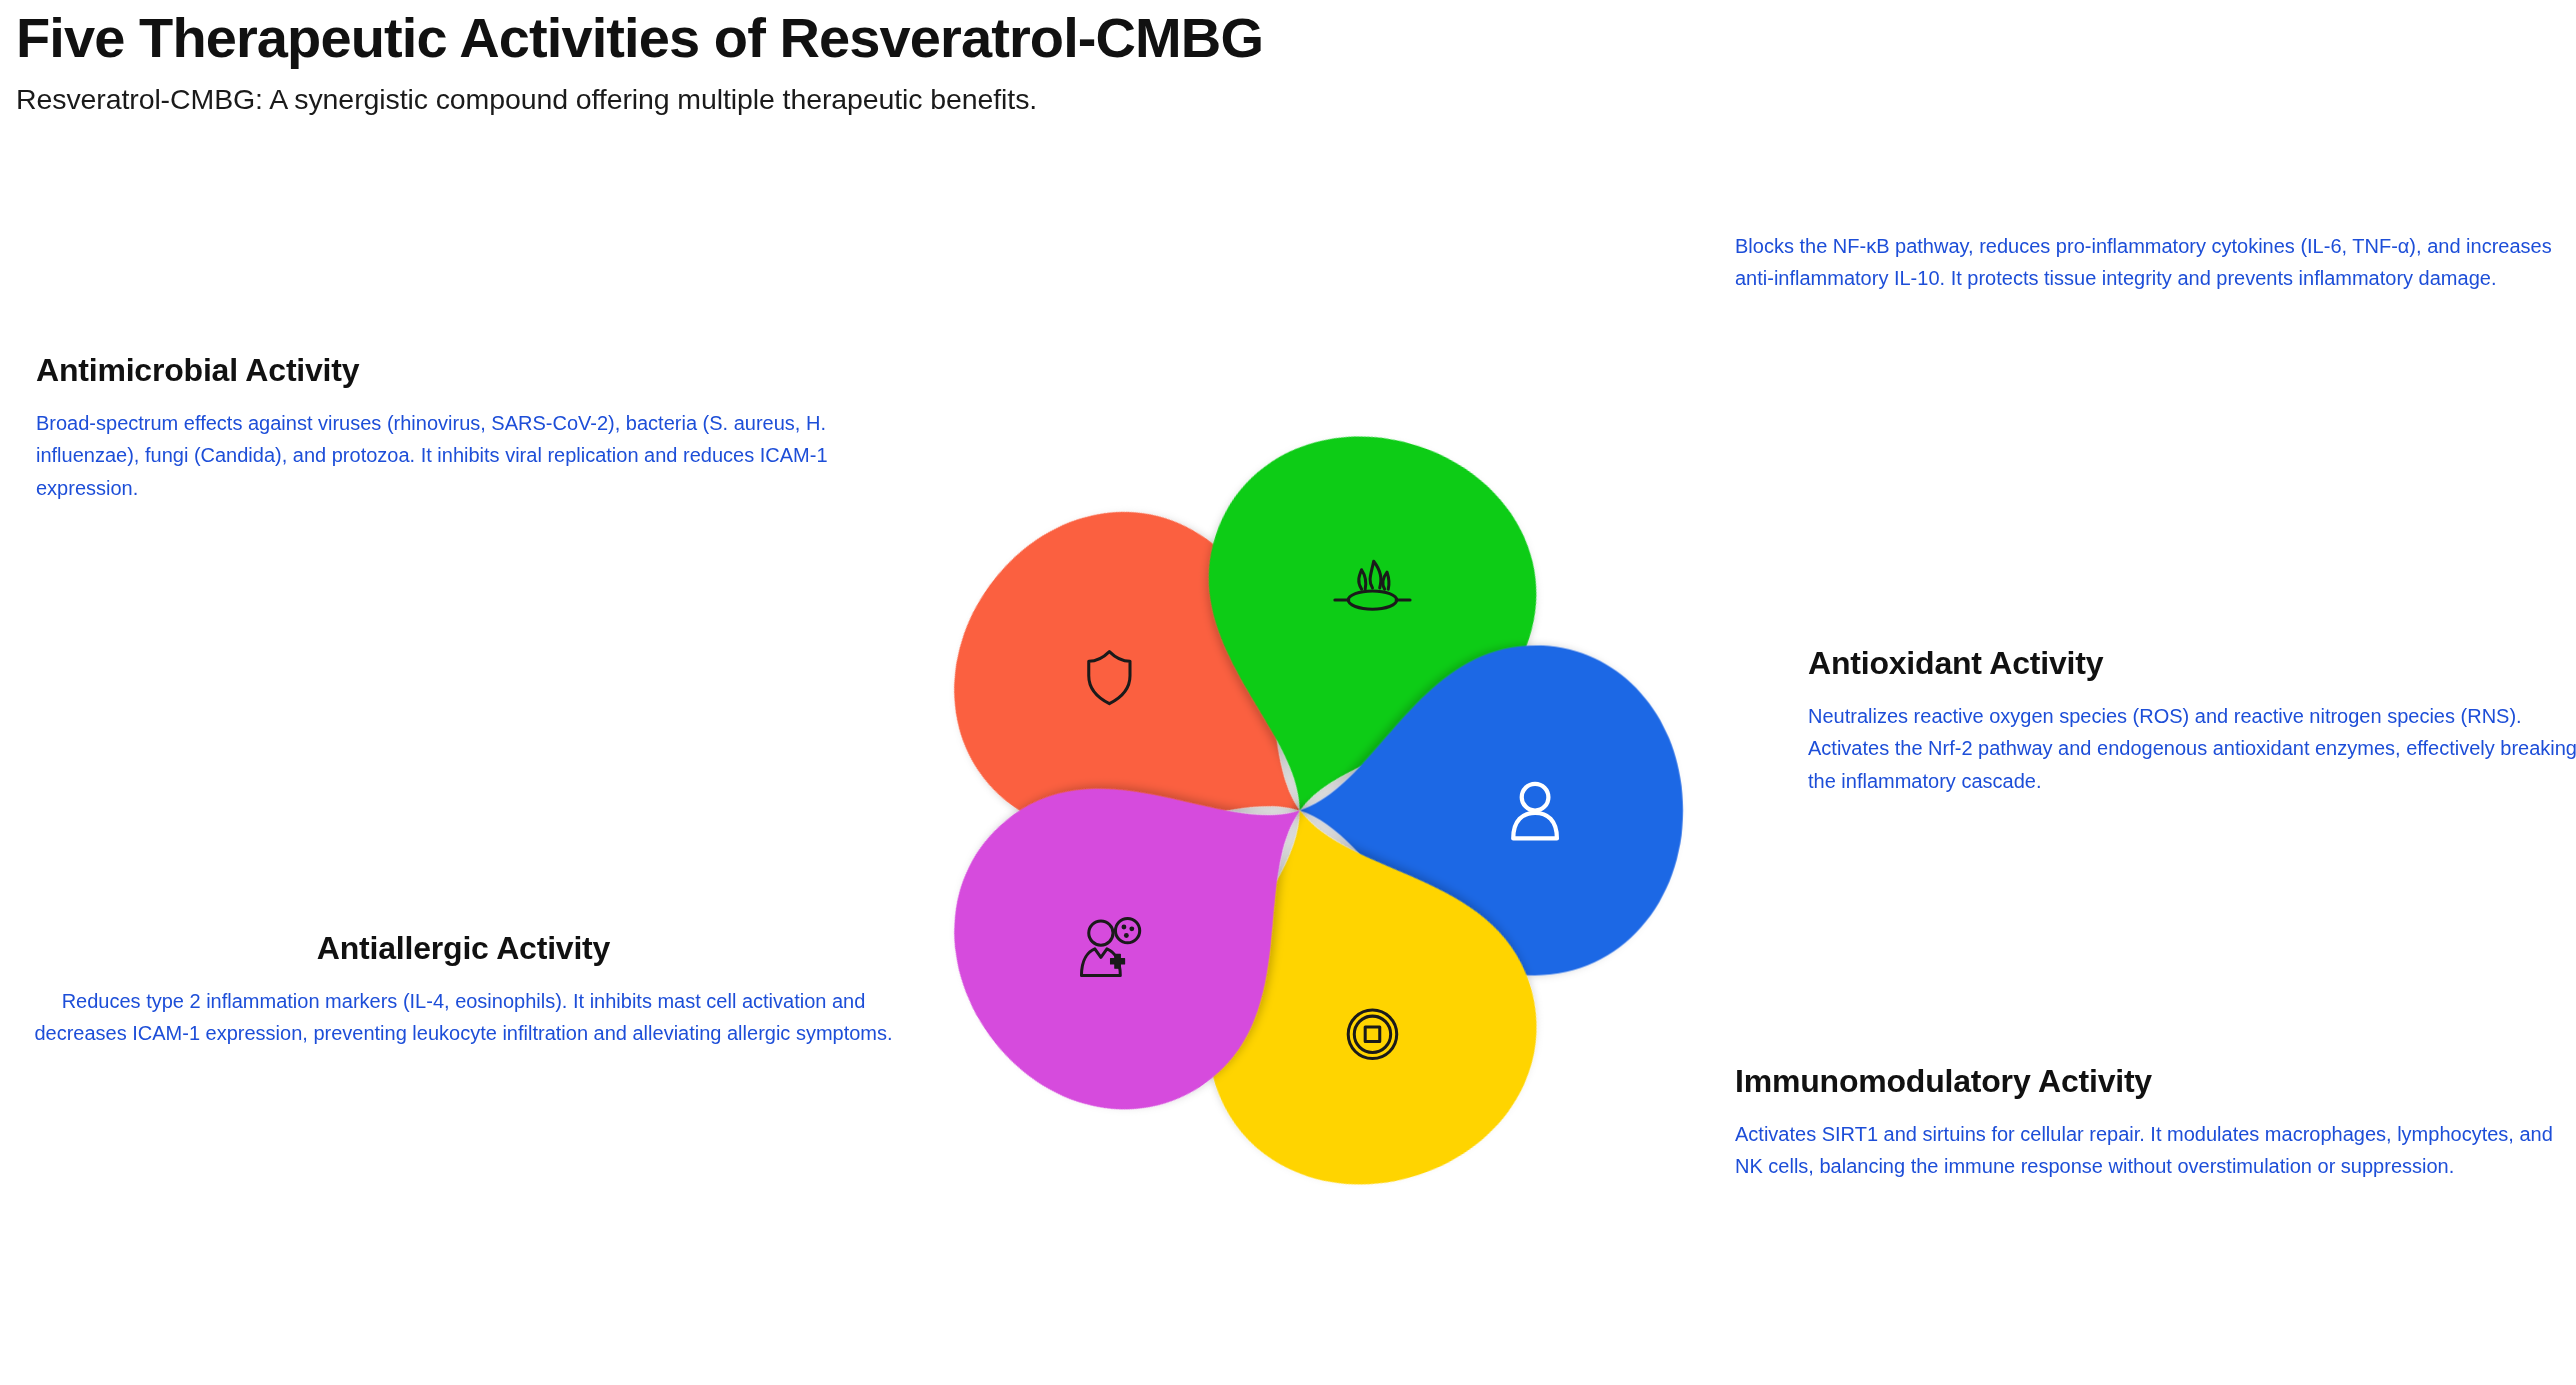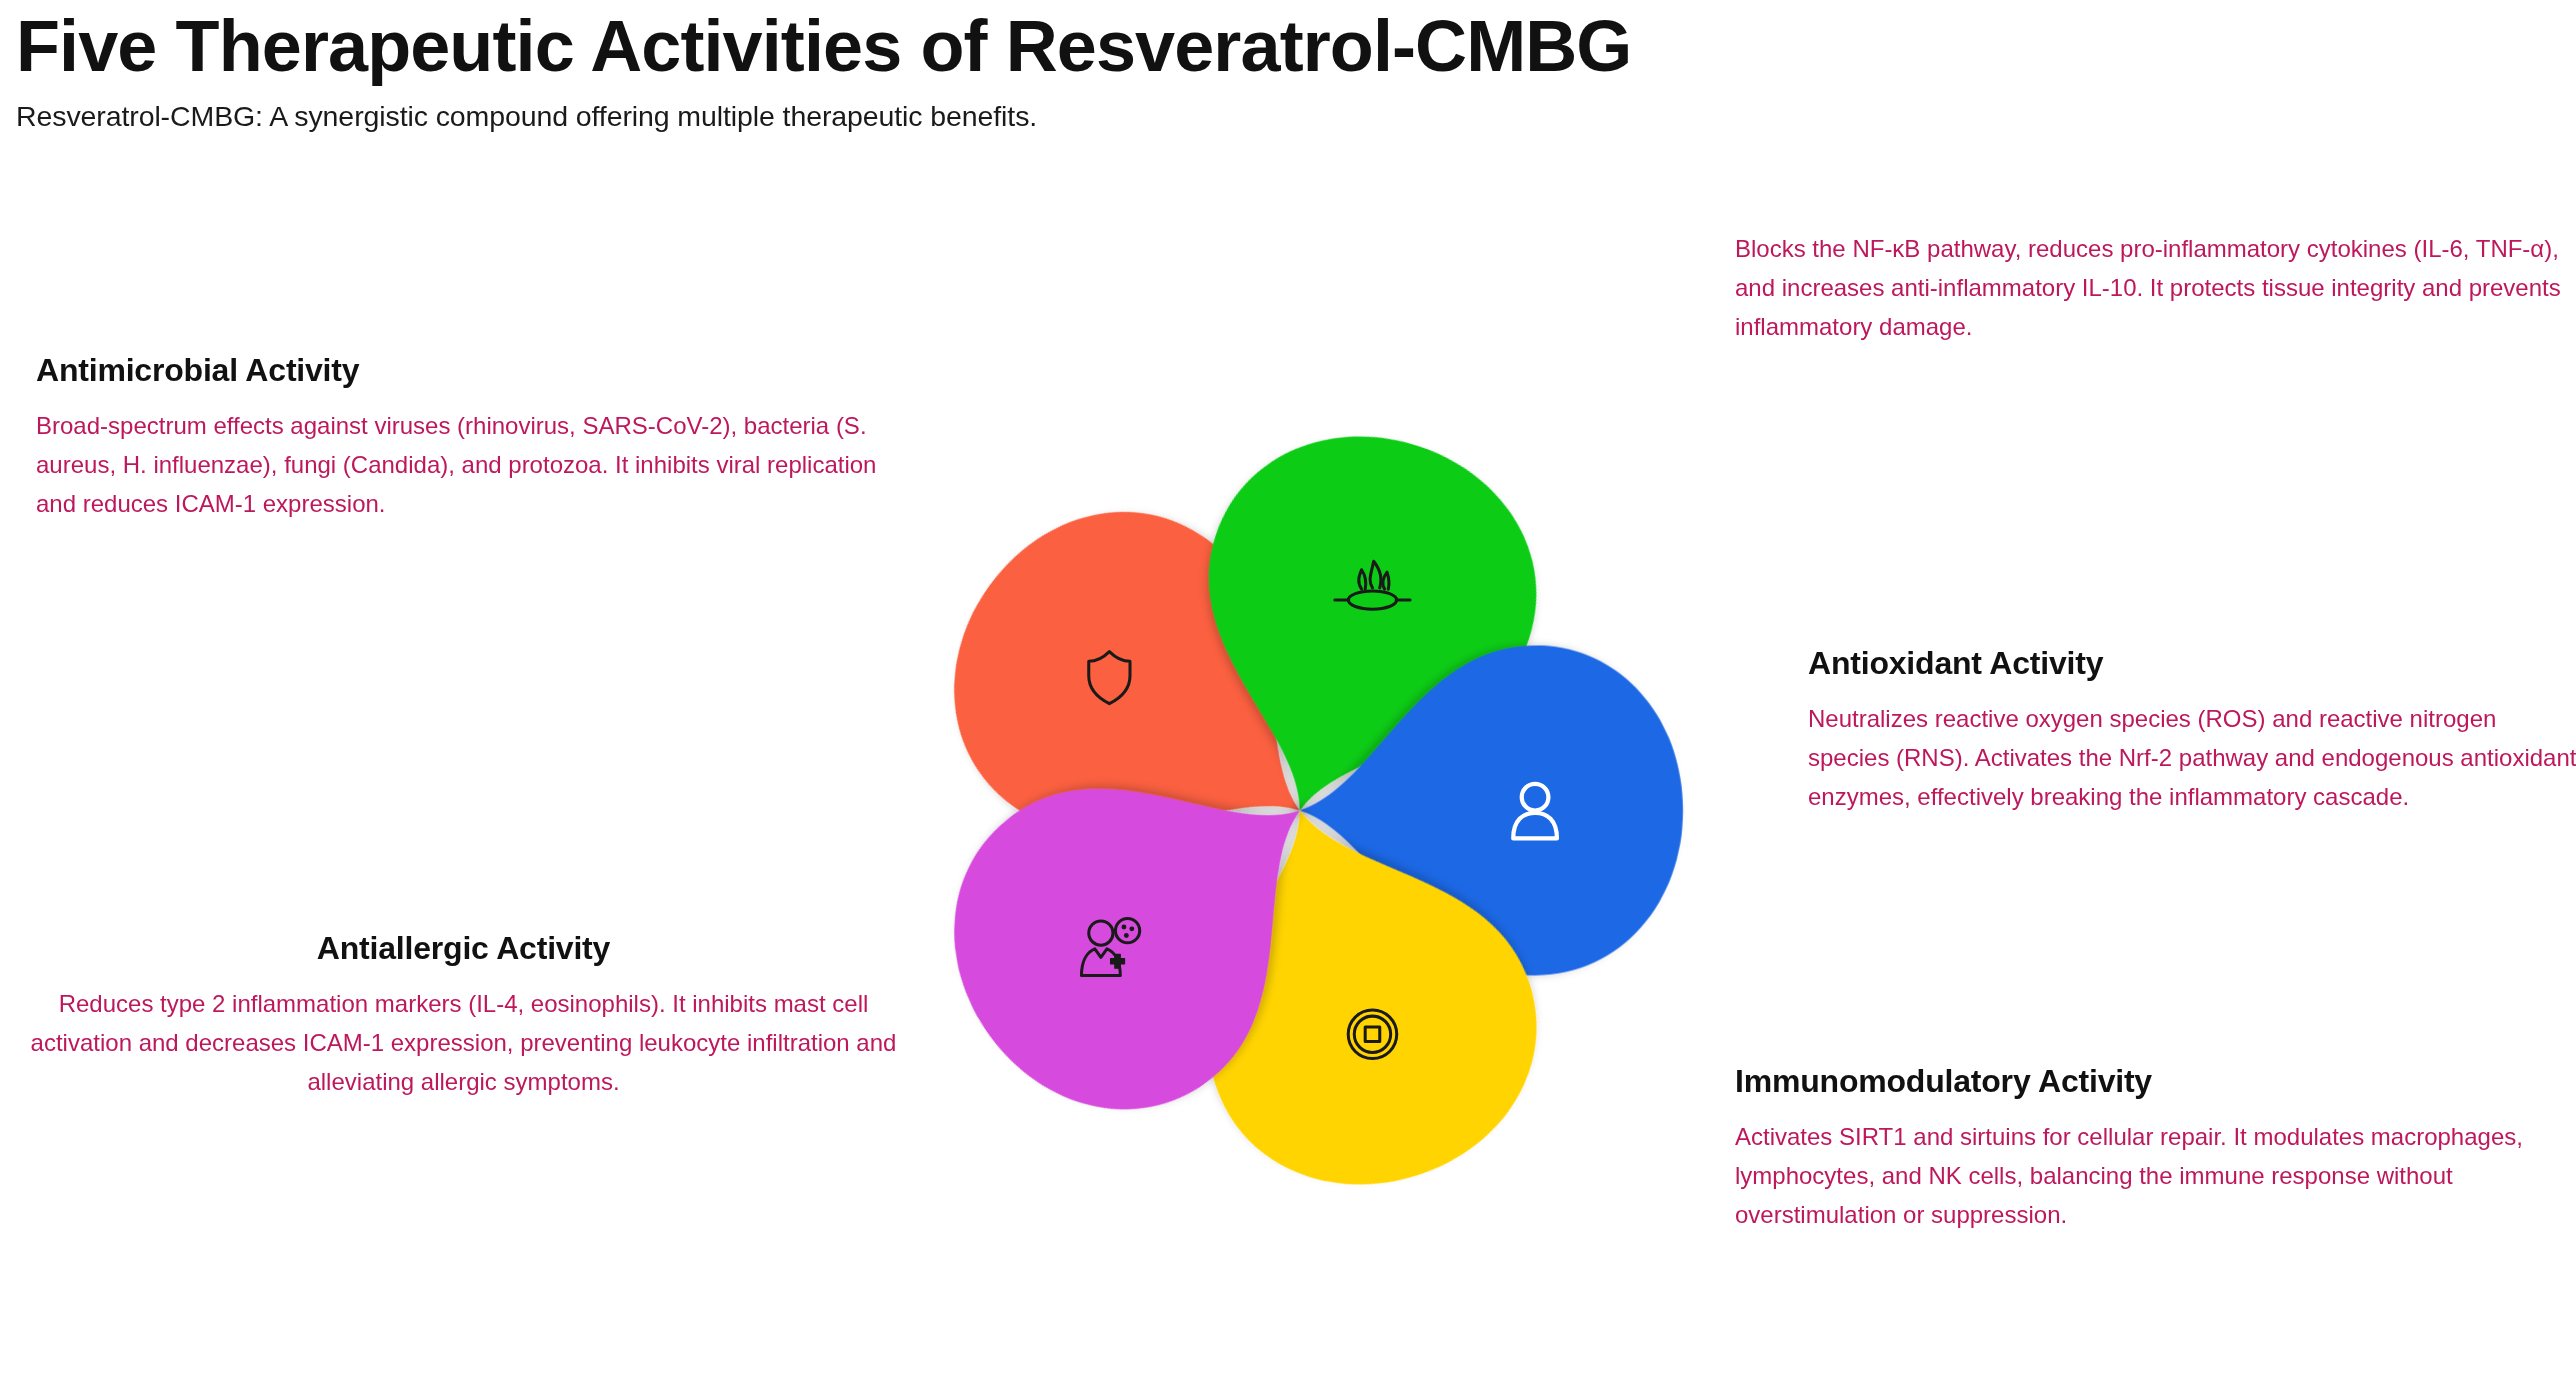--- a/index.html
+++ b/index.html
@@ -18,21 +18,21 @@
   }
 
   
   #header {
     position: absolute;
     left: 16px;
     top: 8.5px;
     width: 2487px;
   }
   #main-title {
-    font-size: 72px;
+    font-size: 56px;
     font-weight: bold;
     letter-spacing: -0.9px;
     line-height: 1.05;
     color: #111111;
     margin: 0;
     white-space: nowrap;
   }
   #subtitle {
     font-size: 28.5px;
     font-weight: normal;
@@ -48,23 +48,23 @@
   }
   .activity-heading {
     font-size: 32px;
     font-weight: bold;
     color: #111111;
     margin: 0 0 18px 0;
     line-height: 1.12;
     letter-spacing: -0.2px;
   }
   .activity-body {
-    font-size: 24px;
+    font-size: 20px;
     line-height: 1.62;
-    color: #be185d;
+    color: #1d4ed8;
     margin: 0;
   }
 
   
   #block-antimicrobial {
     left: 36px;
     top: 337px;
     width: 861px;
     text-align: left;
     margin-top: 16px;

